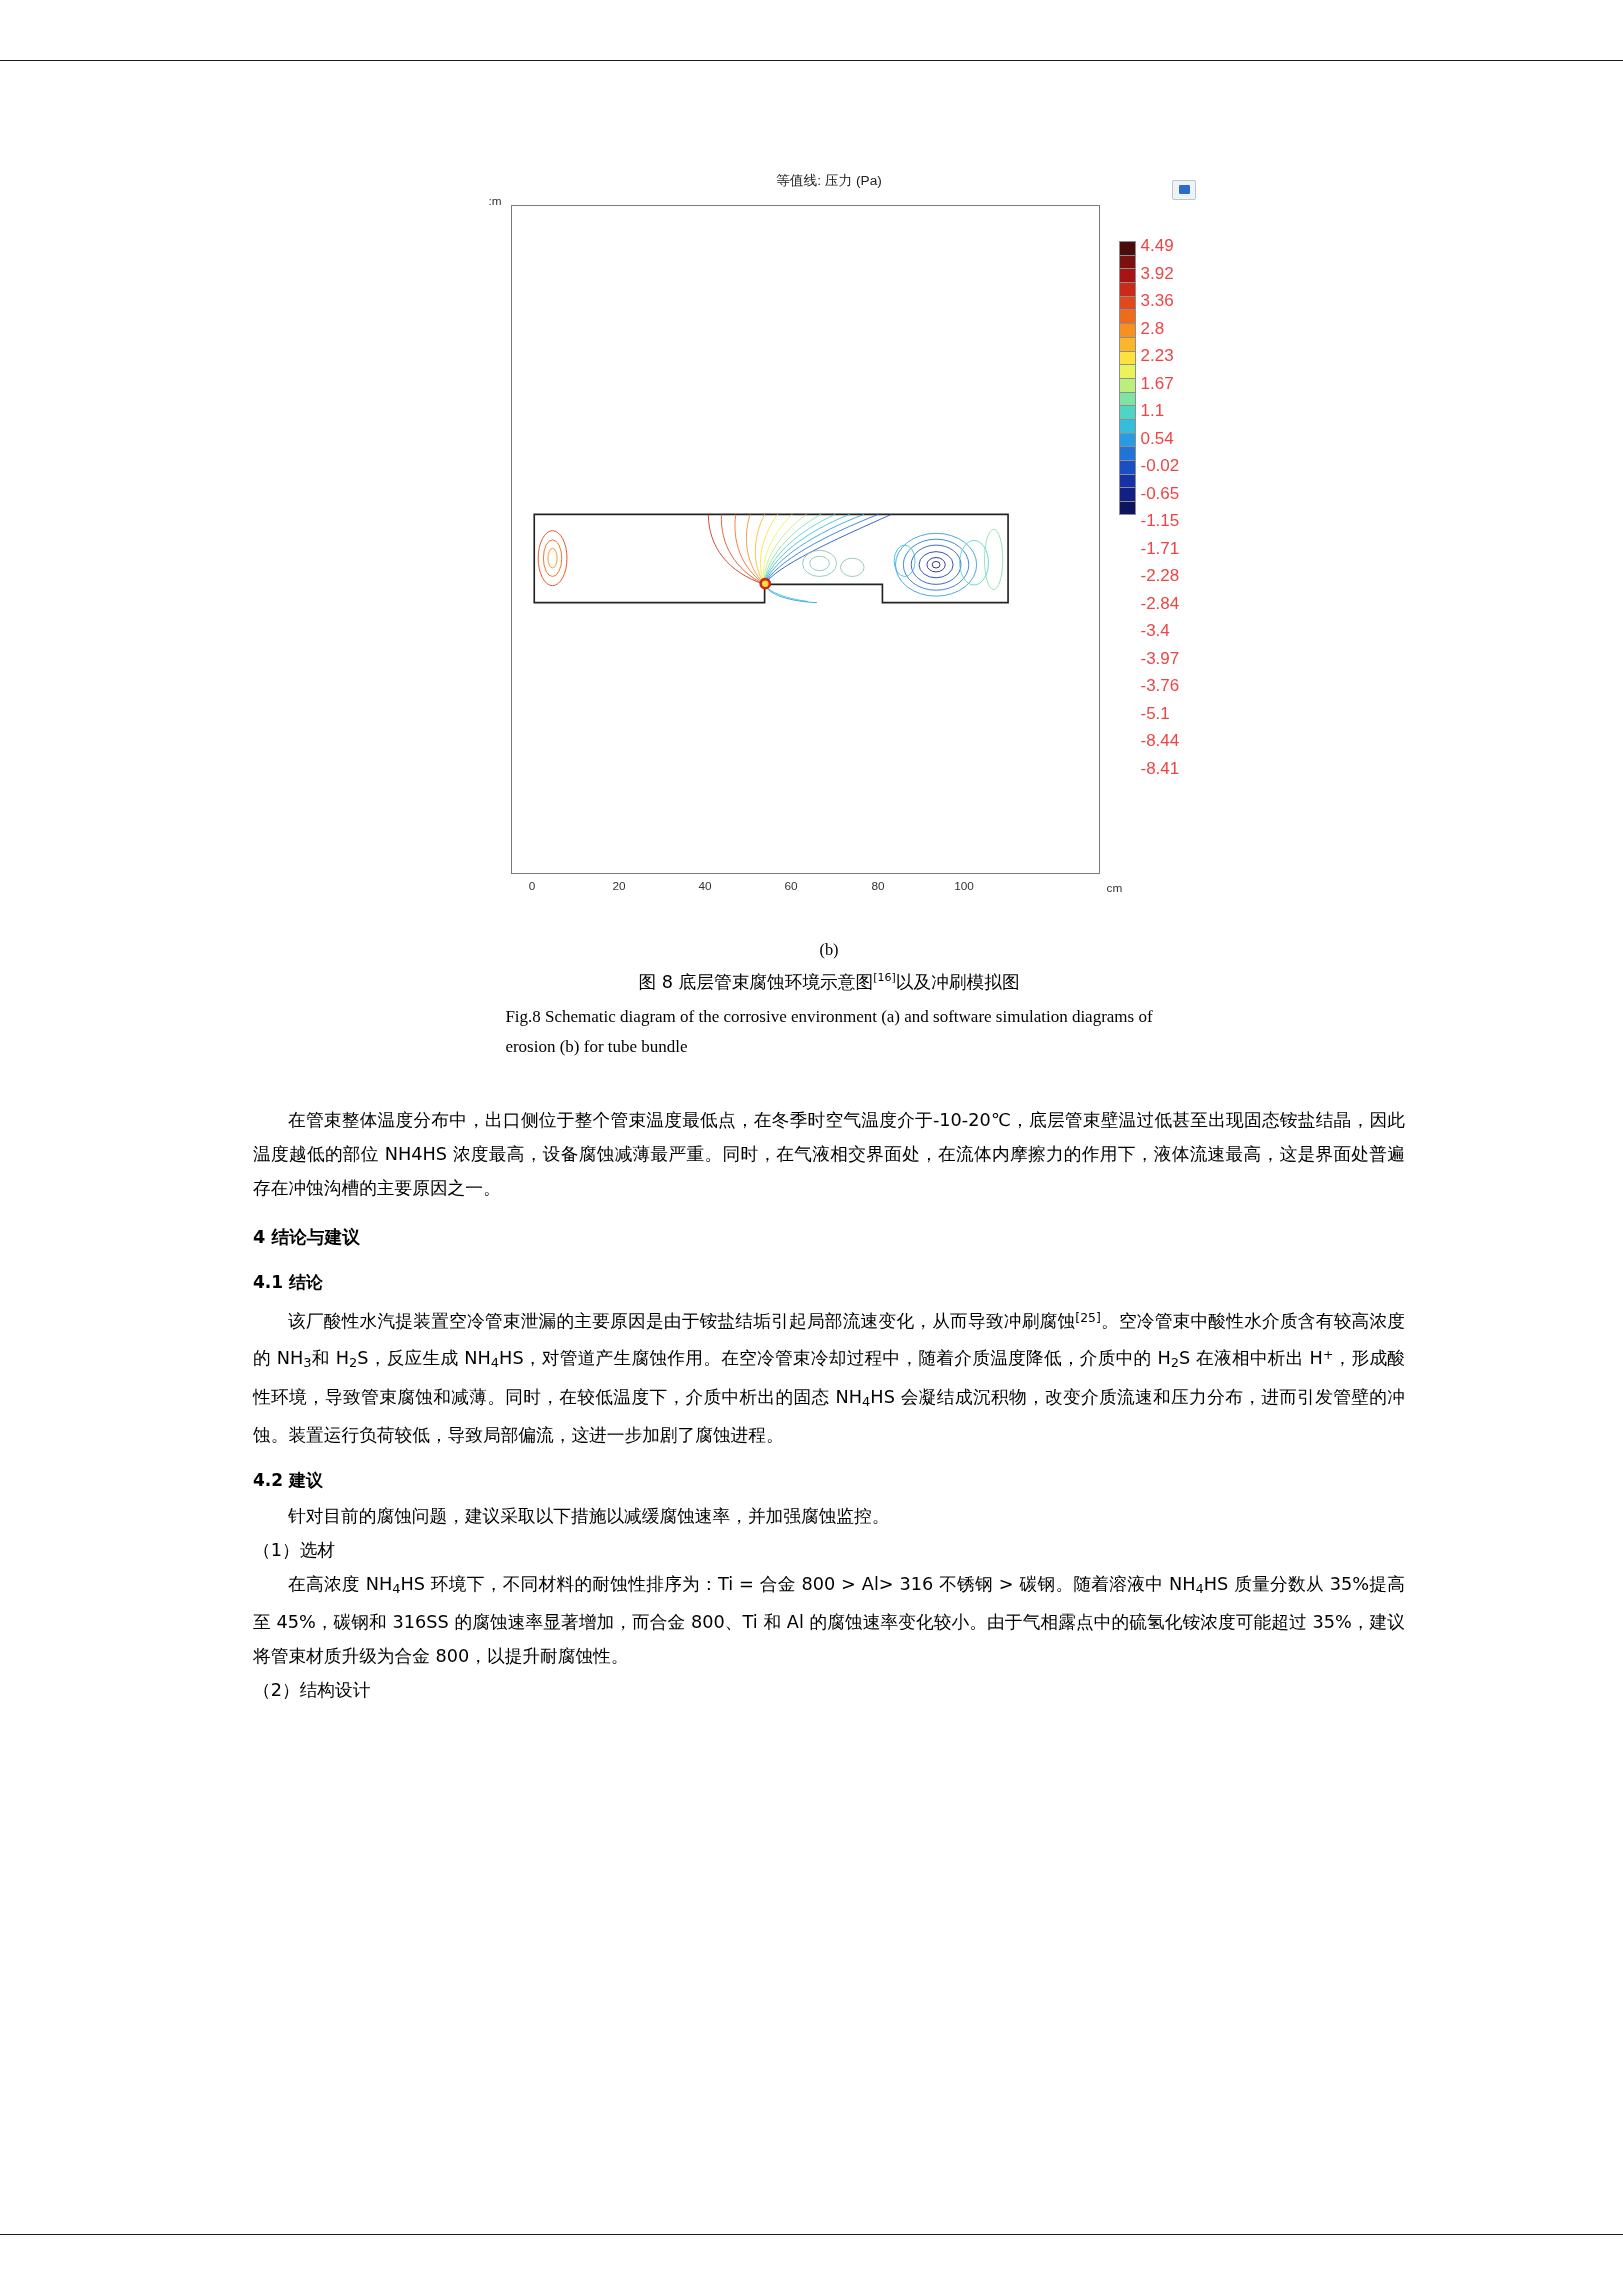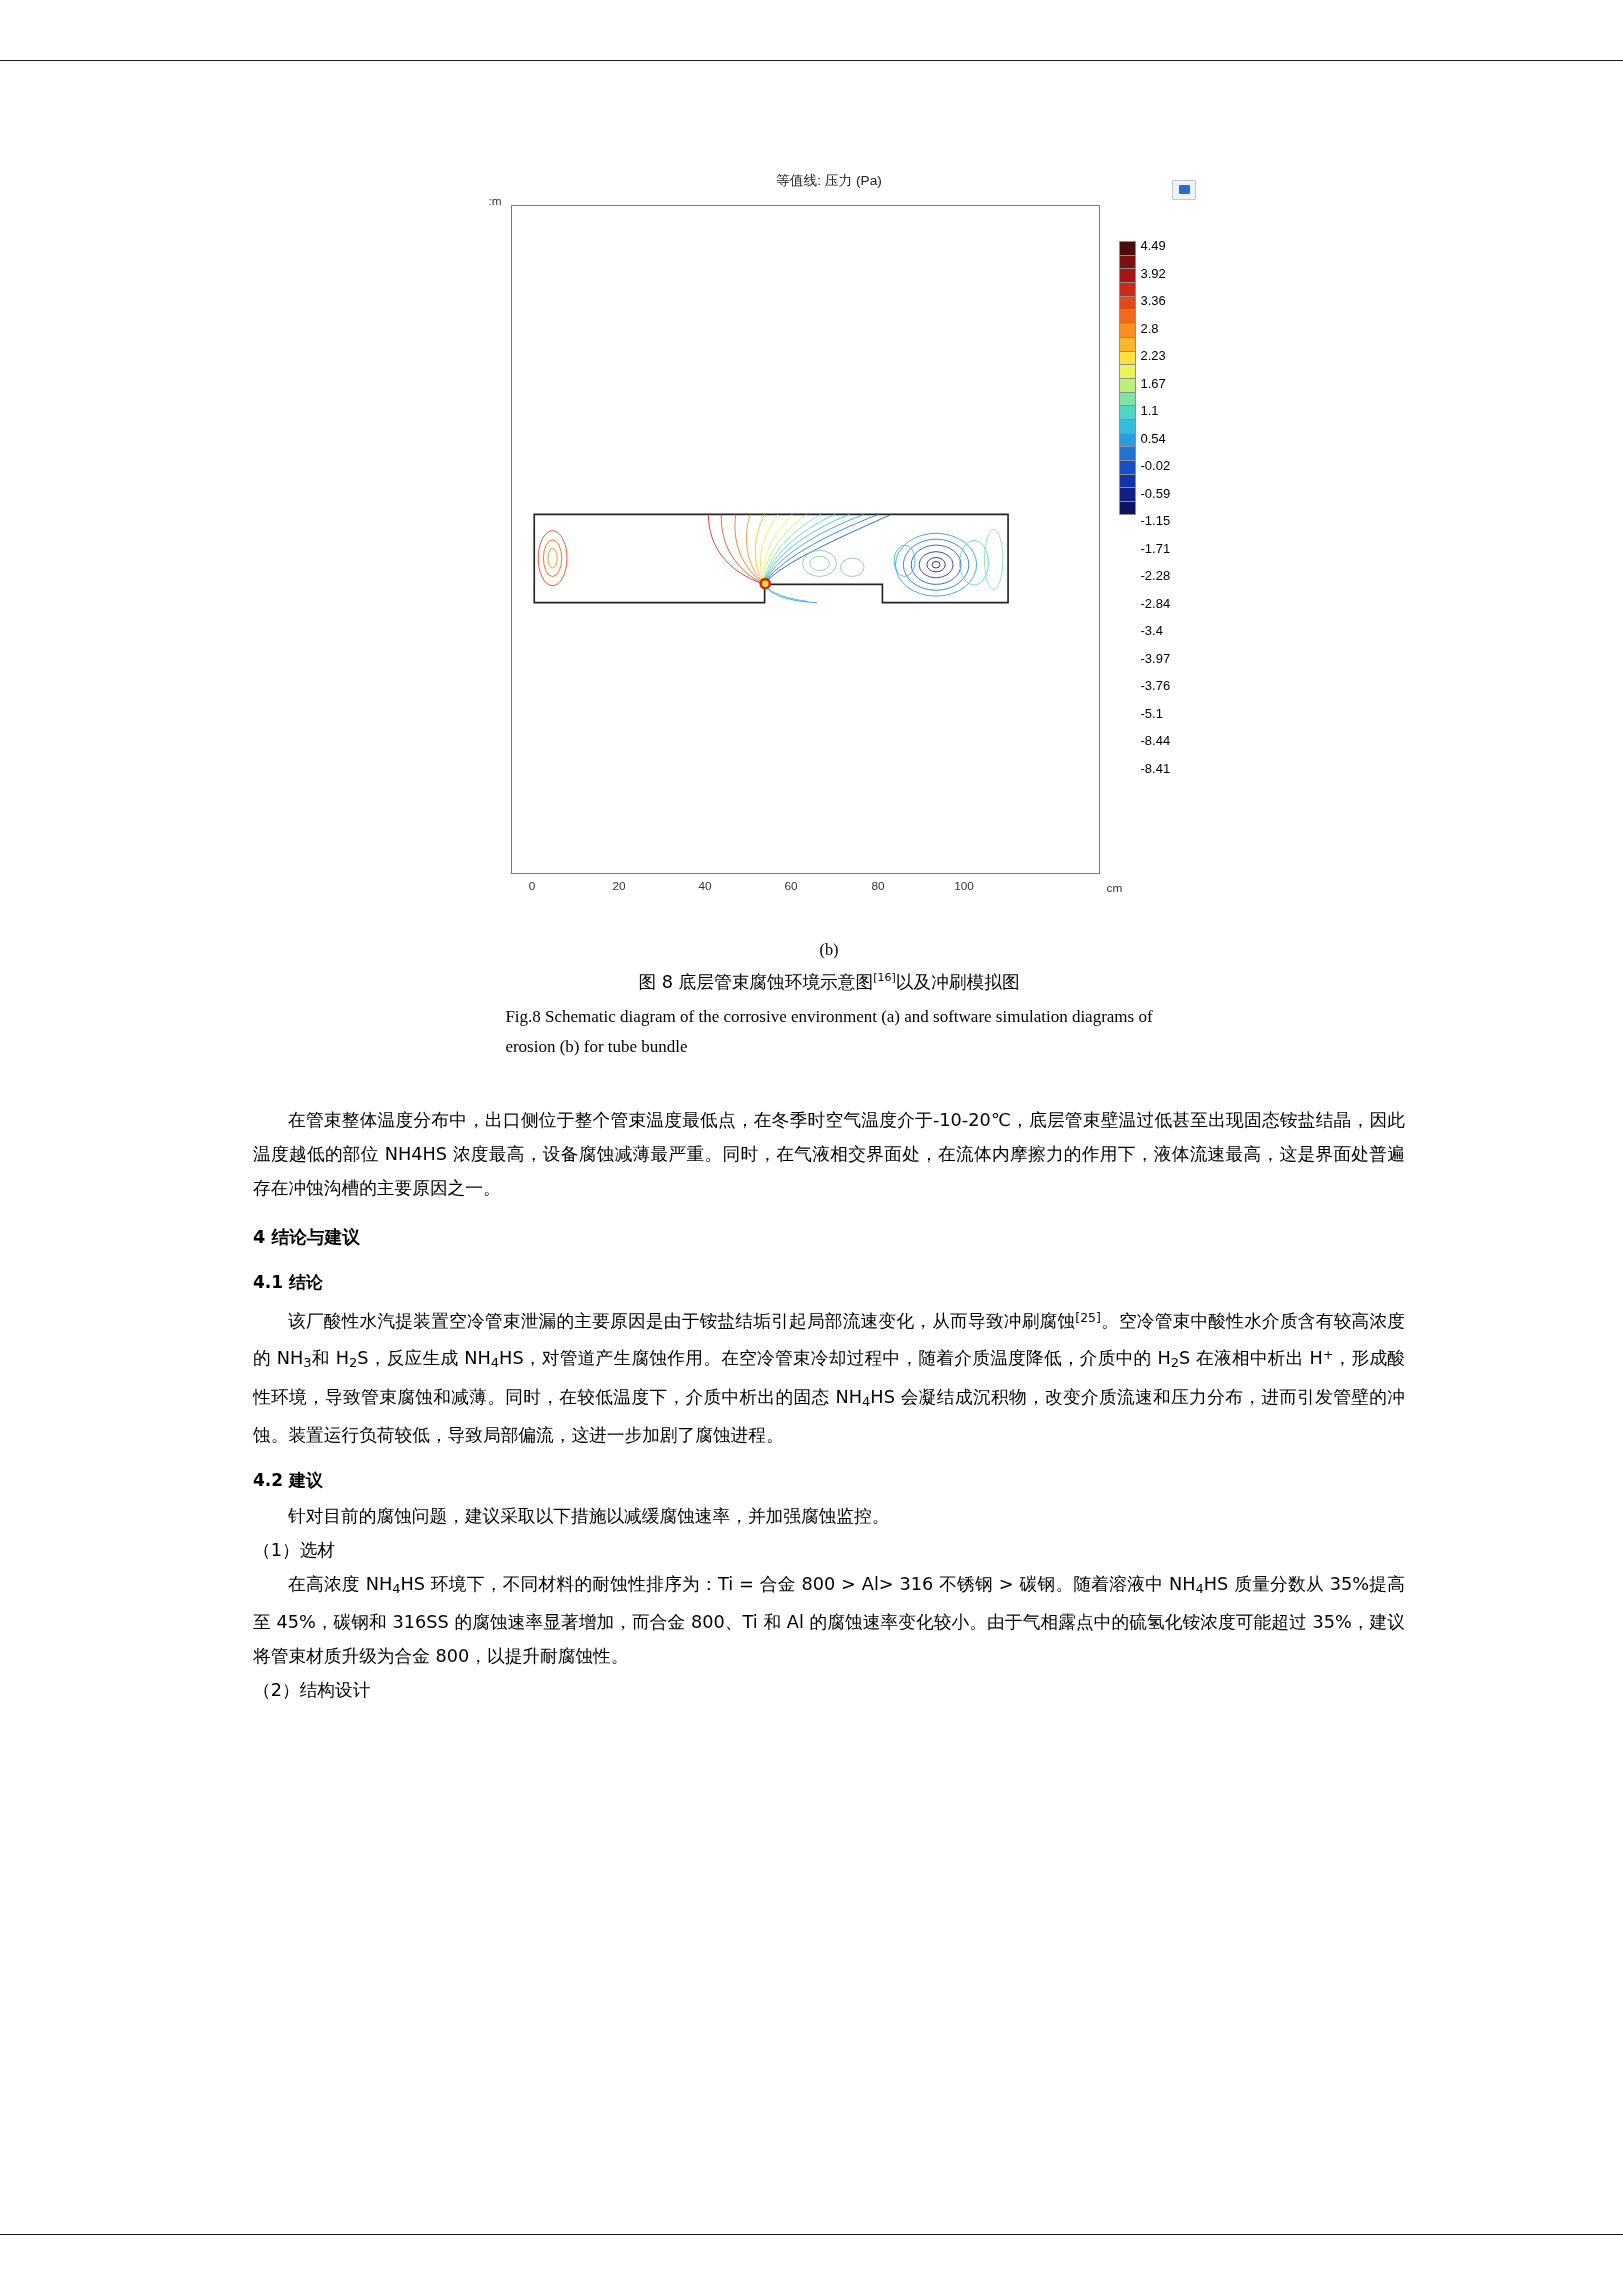--- a/index.html
+++ b/index.html
@@ -152,22 +152,22 @@
   .cbar-labels {
     position: absolute;
     left: 688px;
     top: 77px;
     width: 59px;
   }
   .cbar-label {
     height: 27.5px;
     line-height: 9.2px;
     font-family: "Liberation Sans", sans-serif;
-    font-size: 13px;
-    color: #000000;
+    font-size: 17px;
+    color: #ef4444;
   }
   .panel-label {
     margin-top: 3.9px;
     font-size: 16.4px;
     font-family: "Liberation Serif", serif;
   }
 
   .fig-cap-cn {
     margin-top: 10.5px;
     text-align: center;
@@ -336,21 +336,21 @@
         <div class="cbar-labels">
           <div class="cbar-label">4.49</div>
           <div class="cbar-label">3.92</div>
           <div class="cbar-label">3.36</div>
           <div class="cbar-label">2.8</div>
           <div class="cbar-label">2.23</div>
           <div class="cbar-label">1.67</div>
           <div class="cbar-label">1.1</div>
           <div class="cbar-label">0.54</div>
           <div class="cbar-label">-0.02</div>
-          <div class="cbar-label">-0.59</div>
+          <div class="cbar-label">-0.65</div>
           <div class="cbar-label">-1.15</div>
           <div class="cbar-label">-1.71</div>
           <div class="cbar-label">-2.28</div>
           <div class="cbar-label">-2.84</div>
           <div class="cbar-label">-3.4</div>
           <div class="cbar-label">-3.97</div>
           <div class="cbar-label">-3.76</div>
           <div class="cbar-label">-5.1</div>
           <div class="cbar-label">-8.44</div>
           <div class="cbar-label">-8.41</div>

